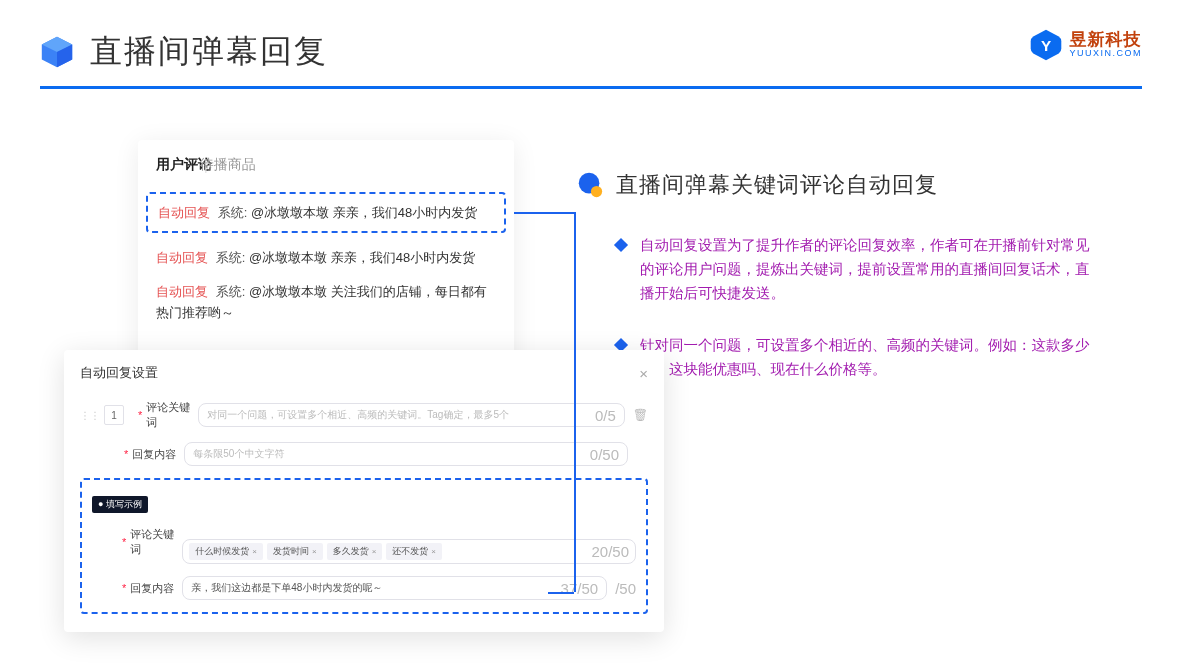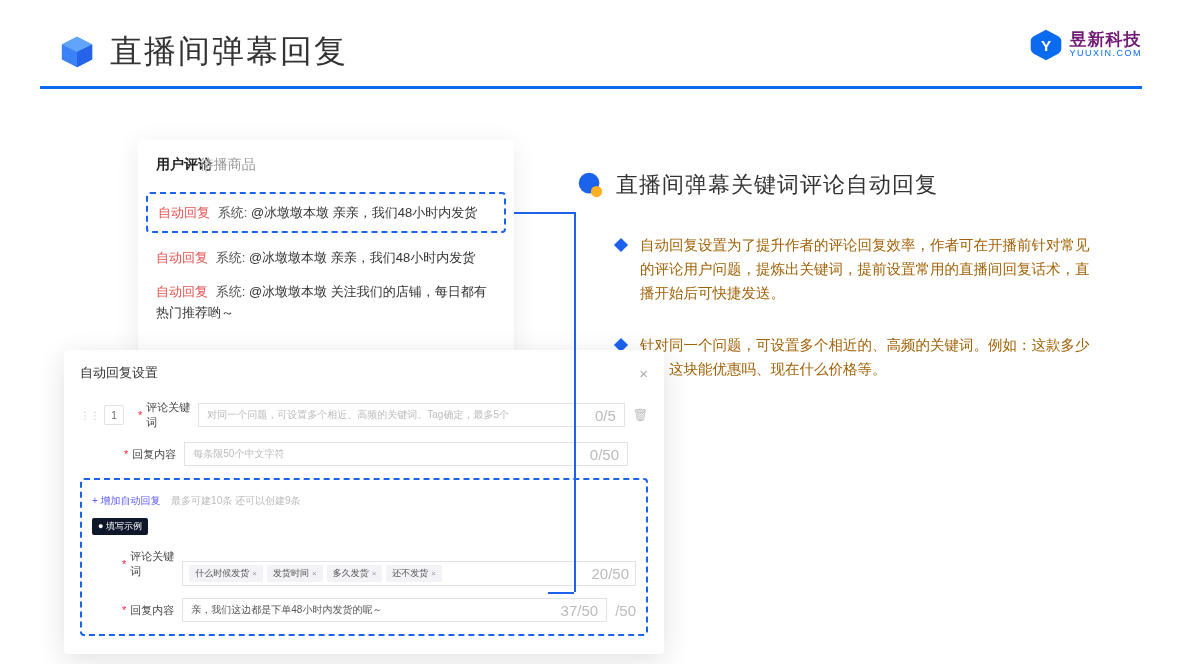--- a/index.html
+++ b/index.html
@@ -1,29 +1,29 @@
 <!DOCTYPE html>
 <html><head>
 <meta charset="utf-8">
 <style>
 * { margin: 0; padding: 0; box-sizing: border-box; }
 body { width: 1180px; height: 664px; background: #fff; font-family: "Microsoft YaHei", "PingFang SC", sans-serif; position: relative; overflow: hidden; }
 
 
-.header { display: flex; align-items: center; padding: 30px 38px 0 38px; margin-left: 20px; }
+.header { display: flex; align-items: center; padding: 30px 38px 0 38px; }
 .header-icon { width: 38px; height: 38px; margin-right: 14px; position: relative; }
 .header-icon svg { width: 100%; height: 100%; }
 .header-title { font-size: 32px; color: #333; letter-spacing: 2px; font-weight: 400; }
 .header-divider { border: none; border-top: 3px solid #0a6bf0; margin: 12px 38px 0 40px; }
 
 
 .brand { position: absolute; top: 28px; right: 38px; display: flex; align-items: center; }
 .brand-icon { width: 34px; height: 34px; margin-right: 6px; }
 .brand-text { display: flex; flex-direction: column; line-height: 1.05; }
-.brand-cn { font-size: 17px; color: #701a75; font-weight: 700; letter-spacing: 1px; }
+.brand-cn { font-size: 17px; color: #c2410c; font-weight: 700; letter-spacing: 1px; }
 .brand-en { font-size: 9px; color: #0a6bf0; letter-spacing: 1.5px; }
 
 
 .left-area { position: absolute; left: 60px; top: 140px; width: 520px; }
 
 
 .comments-card { position: absolute; left: 78px; top: 0; width: 376px; background: #fff; box-shadow: 0 4px 26px rgba(0,0,0,0.08); border-radius: 4px; padding: 16px 18px 110px 18px; z-index: 1; }
 .tabs { display: flex; align-items: center; margin-bottom: 18px; font-size: 14px; }
 .tab-active { color: #222; font-weight: 700; }
 .tab-inactive { color: #999; }
@@ -37,21 +37,21 @@
 
 .settings-card { position: absolute; left: 4px; top: 210px; width: 600px; background: #fff; box-shadow: 0 6px 28px rgba(0,0,0,0.12); border-radius: 4px; padding: 14px 16px 18px 16px; z-index: 2; }
 .settings-title { font-size: 13px; color: #333; margin-bottom: 18px; display:flex; justify-content:space-between; align-items:center; }
 .close-x { color:#aaa; font-size:15px; }
 
 .form-row { display: flex; align-items: center; margin-bottom: 12px; font-size: 11px; }
 .row-num { width: 20px; height: 20px; border:1px solid #e1e1e8; display:flex; align-items:center; justify-content:center; border-radius:2px; color:#666; margin-right:4px; font-size:10px; }
 .drag { color:#ccc; margin-right:4px; font-size:10px; }
 .req { color:#f24; margin-right:4px; }
 .label { color:#444; width:52px; flex-shrink:0; }
-.input-box { flex: 1; height: 24px; border:1px solid #e1e1e8; border-radius:0; padding: 0 8px; display:flex; align-items:center; justify-content:space-between; color:#bbb; font-size:10px; background:#fff; }
+.input-box { flex: 1; height: 24px; border:1px solid #e1e1e8; border-radius:8px; padding: 0 8px; display:flex; align-items:center; justify-content:space-between; color:#bbb; font-size:10px; background:#fff; }
 .input-box .val { color:#555; }
 .count { color:#bbb; font-size:15px; }
 .trash { color:#bbb; margin-left:8px; font-size:12px; }
 
 
 .example-box { border: 2.5px dashed #1b62ed; border-radius: 4px; padding: 10px 10px 10px 10px; margin-top: 8px; }
 .add-link { color:#5a5af5; font-size:10px; }
 .add-hint { color:#bbb; font-size:10px; margin-left:6px; }
 .badge { display:inline-block; background:#0f172a; color:#fff; font-size:9px; padding:2px 6px; border-radius:2px; margin:6px 0; }
 .pill { display:inline-flex; align-items:center; background:#f2f2f7; color:#555; font-size:9px; padding:2px 6px; border-radius:2px; margin-right:4px; }
@@ -62,21 +62,21 @@
 .conn-v { border-left: 2px solid #1b62ed; }
 .conn-h { border-top: 2px solid #1b62ed; }
 
 
 .right-area { position: absolute; left: 576px; top: 170px; width: 530px; }
 .right-title-row { display:flex; align-items:center; margin-bottom: 34px; }
 .title-icon { width: 28px; height: 28px; margin-right: 12px; position:relative; }
 .right-title { font-size: 22px; color: #333; letter-spacing: 1px; }
 .bullet-row { display:flex; align-items:flex-start; margin-left: 40px; margin-bottom: 28px; }
 .diamond { width:10px; height:10px; background:#1b62ed; transform: rotate(45deg); flex-shrink:0; margin-top:6px; margin-right:14px; }
-.bullet-text { font-size: 14.5px; color:#a16207; line-height: 1.65; max-width: 460px; }
+.bullet-text { font-size: 14.5px; color:#a21caf; line-height: 1.65; max-width: 460px; }
 </style>
 </head>
 <body>
 
 <div class="header">
   <div class="header-icon">
     <svg viewBox="0 0 40 40">
         <polygon points="20,4 36,12 36,28 20,36 4,28 4,12" fill="#3b82f6"></polygon>
         <polygon points="20,4 36,12 20,20 4,12" fill="#60a5fa"></polygon>
         <polygon points="20,20 36,12 36,28 20,36" fill="#2563eb"></polygon>
@@ -147,24 +147,20 @@
       <span class="req">*</span>
       <span class="label">回复内容</span>
       <div class="input-box">
         <span>每条限50个中文字符</span>
         <span class="count">0/50</span>
       </div>
       <span style="width:20px"></span>
     </div>
 
     <div class="example-box">
-      <div style="margin-bottom:4px;">
-        <span class="add-link">+ 增加自动回复</span>
-        <span class="add-hint">最多可建10条 还可以创建9条</span>
-      </div>
       <span class="badge">● 填写示例</span>
 
       <div class="form-row" style="padding-left:30px;">
         <span class="req">*</span>
         <span class="label">评论关键词</span>
         <div class="input-box" style="height:auto;padding:3px 6px;margin-top:20px;">
           <span style="display:flex;flex-wrap:wrap;">
             <span class="pill">
                 <span>什么时候发货</span>
                 <span class="x">×</span>

